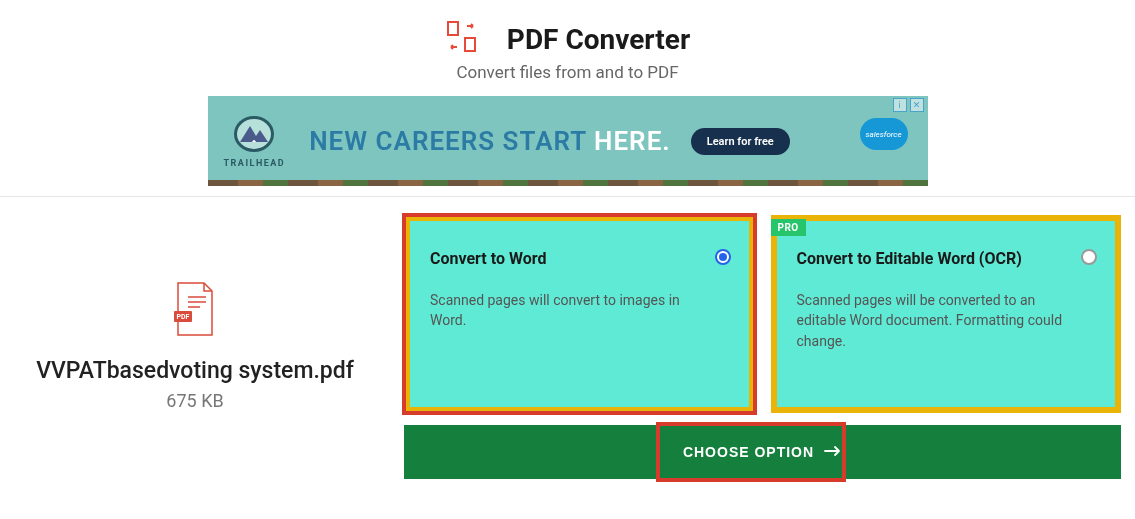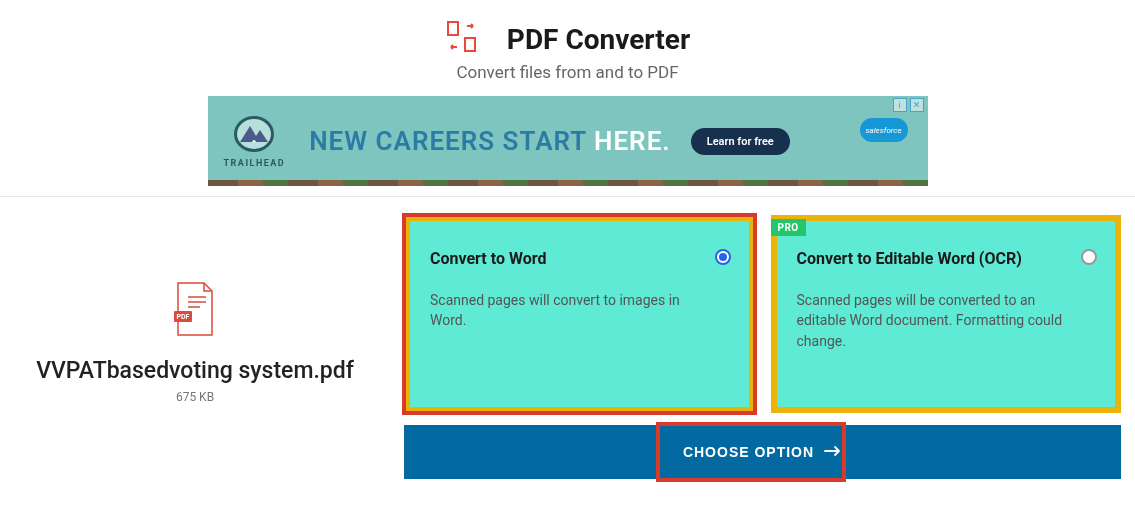--- a/index.html
+++ b/index.html
@@ -93,21 +93,21 @@
     border: 1px solid #4aa3c9;
     color: #4aa3c9;
     font-size: 9px;
     line-height: 12px;
     text-align: center;
     background: rgba(255,255,255,.5);
   }
   .sf-cloud {
     position: absolute;
     right: 20px; top: 22px;
-    width: 48px; height: 24px;
+    width: 48px; height: 32px;
     background: #1798d6;
     border-radius: 16px;
     color: #fff;
     font-size: 8px;
     font-style: italic;
     display: flex;
     align-items: center;
     justify-content: center;
   }
   .main-row {
@@ -120,21 +120,21 @@
     text-align: center;
     padding-top: 84px;
   }
   .file-name {
     font-size: 23px;
     font-weight: 500;
     color: #222;
     margin-top: 16px;
   }
   .file-size {
-    font-size: 12px;
+    font-size: 18px;
     color: #777;
     margin-top: 6px;
   }
   .options-pane {
     flex: 1;
     padding: 18px 14px 14px;
     position: relative;
   }
   .opt-grid {
     display: flex;
@@ -192,21 +192,21 @@
     color: #fff;
     font-size: 10px;
     font-weight: 700;
     letter-spacing: .5px;
     padding: 3px 7px;
   }
   .choose-btn {
     margin-top: 12px;
     width: 100%;
     height: 54px;
-    background: #0369a1;
+    background: #15803d;
     color: #fff;
     font-size: 14px;
     font-weight: 700;
     letter-spacing: 1px;
     border: none;
     display: flex;
     align-items: center;
     justify-content: center;
     gap: 10px;
     cursor: pointer;

